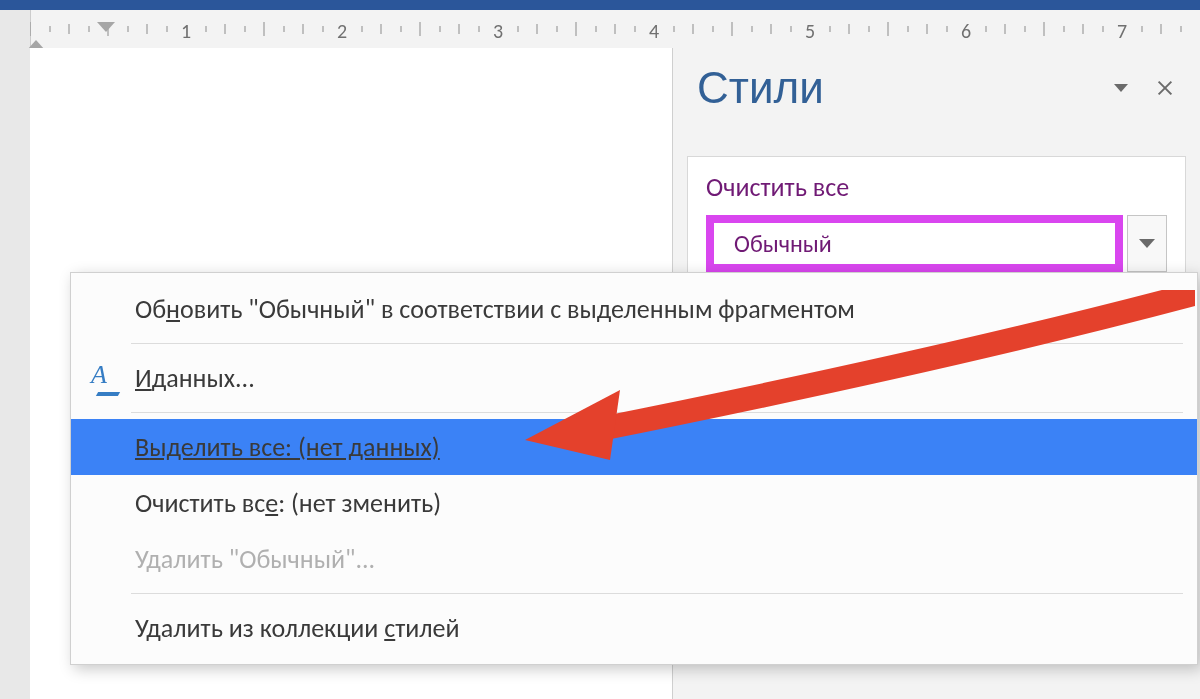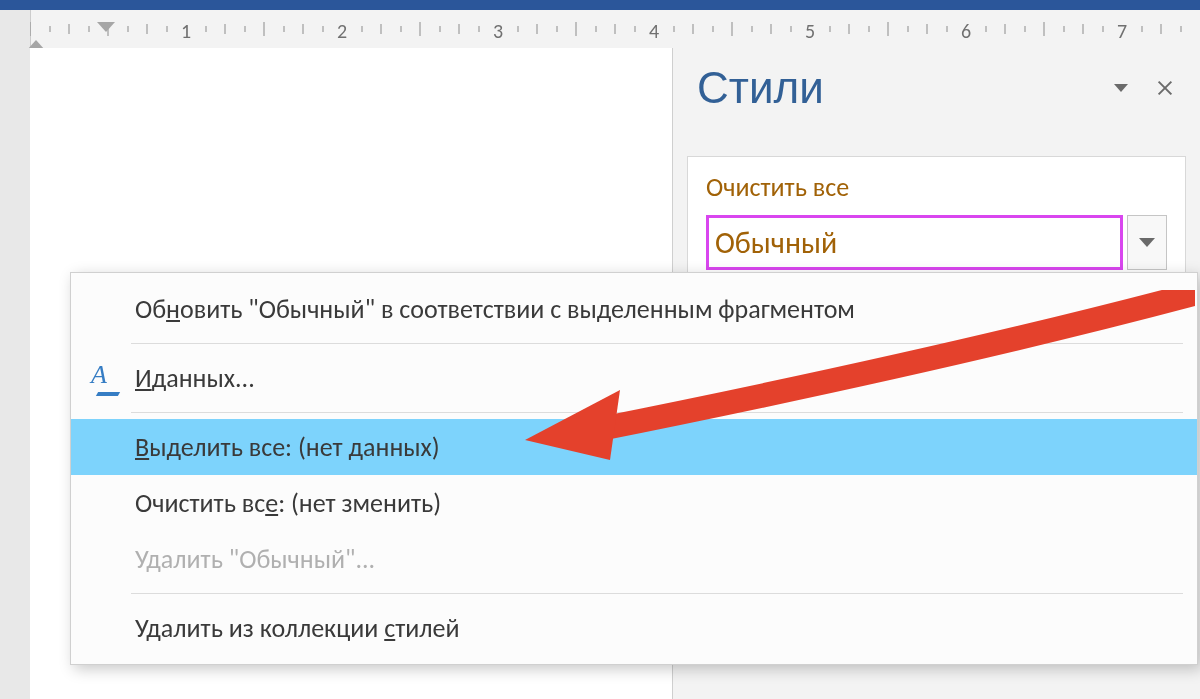--- a/index.html
+++ b/index.html
@@ -151,32 +151,32 @@
 
   .styles-list {
     margin: 28px 14px 0 14px;
     background: #ffffff;
     border: 1px solid #d8d8d8;
     padding: 8px 10px 16px 10px;
     position: relative;
   }
   .style-entry {
     font-size: 26px;
-    color: #a16207;
+    color: #701a75;
     padding: 6px 8px;
   }
   .style-entry.selected-row {
     display: flex;
     align-items: stretch;
   }
   .style-entry.selected-row .sel-box {
     flex: 1;
-    border: 3px solid #d946ef;
-    padding: 6px 6px;
-    font-size: 30px;
+    border: 8px solid #d946ef;
+    padding: 6px 20px;
+    font-size: 24px;
   }
   .style-entry.selected-row .dd {
     width: 38px;
     border: 1px solid #c5c5c5;
     display: flex;
     align-items: center;
     justify-content: center;
     margin-left: 4px;
     background: #f8f8f8;
   }
@@ -212,21 +212,22 @@
   }
   .ctx-item .mnemonic {
     text-decoration: underline;
   }
   .ctx-sep {
     height: 1px;
     background: #dcdcdc;
     margin: 6px 14px 6px 60px;
   }
   .ctx-item.hovered {
-    background: #7dd3fc;
+    background: #3b82f6;
+    text-decoration: underline;
   }
   .ctx-item.disabled {
     color: #b0b0b0;
   }
   .ctx-icon {
     position: absolute;
     left: 20px;
     top: 50%;
     transform: translateY(-50%);
     width: 28px;

